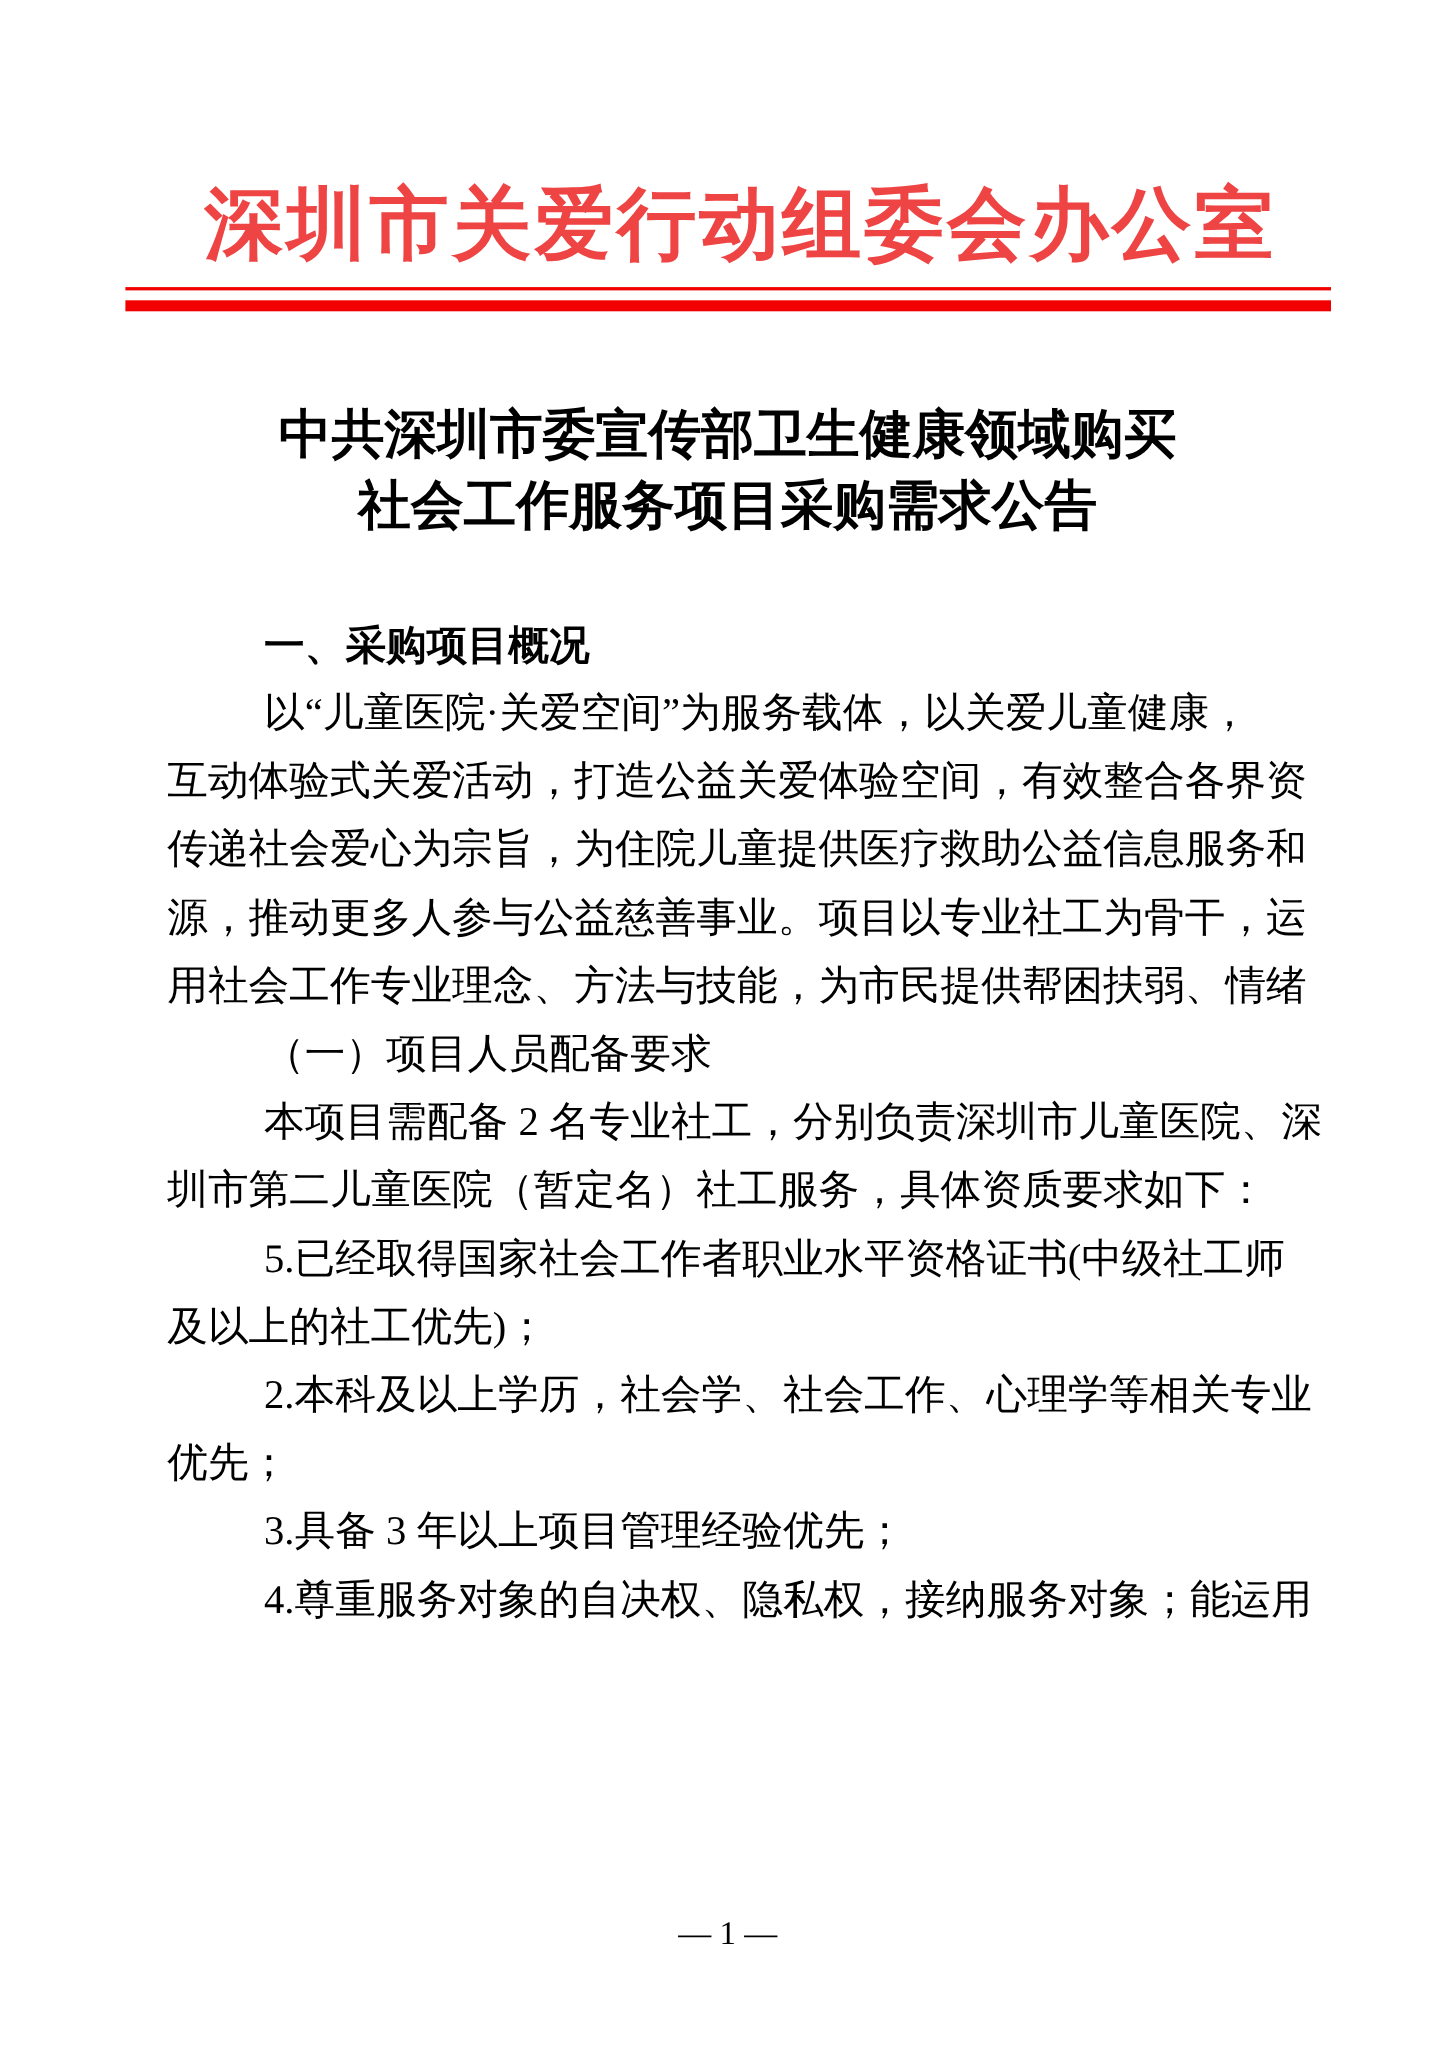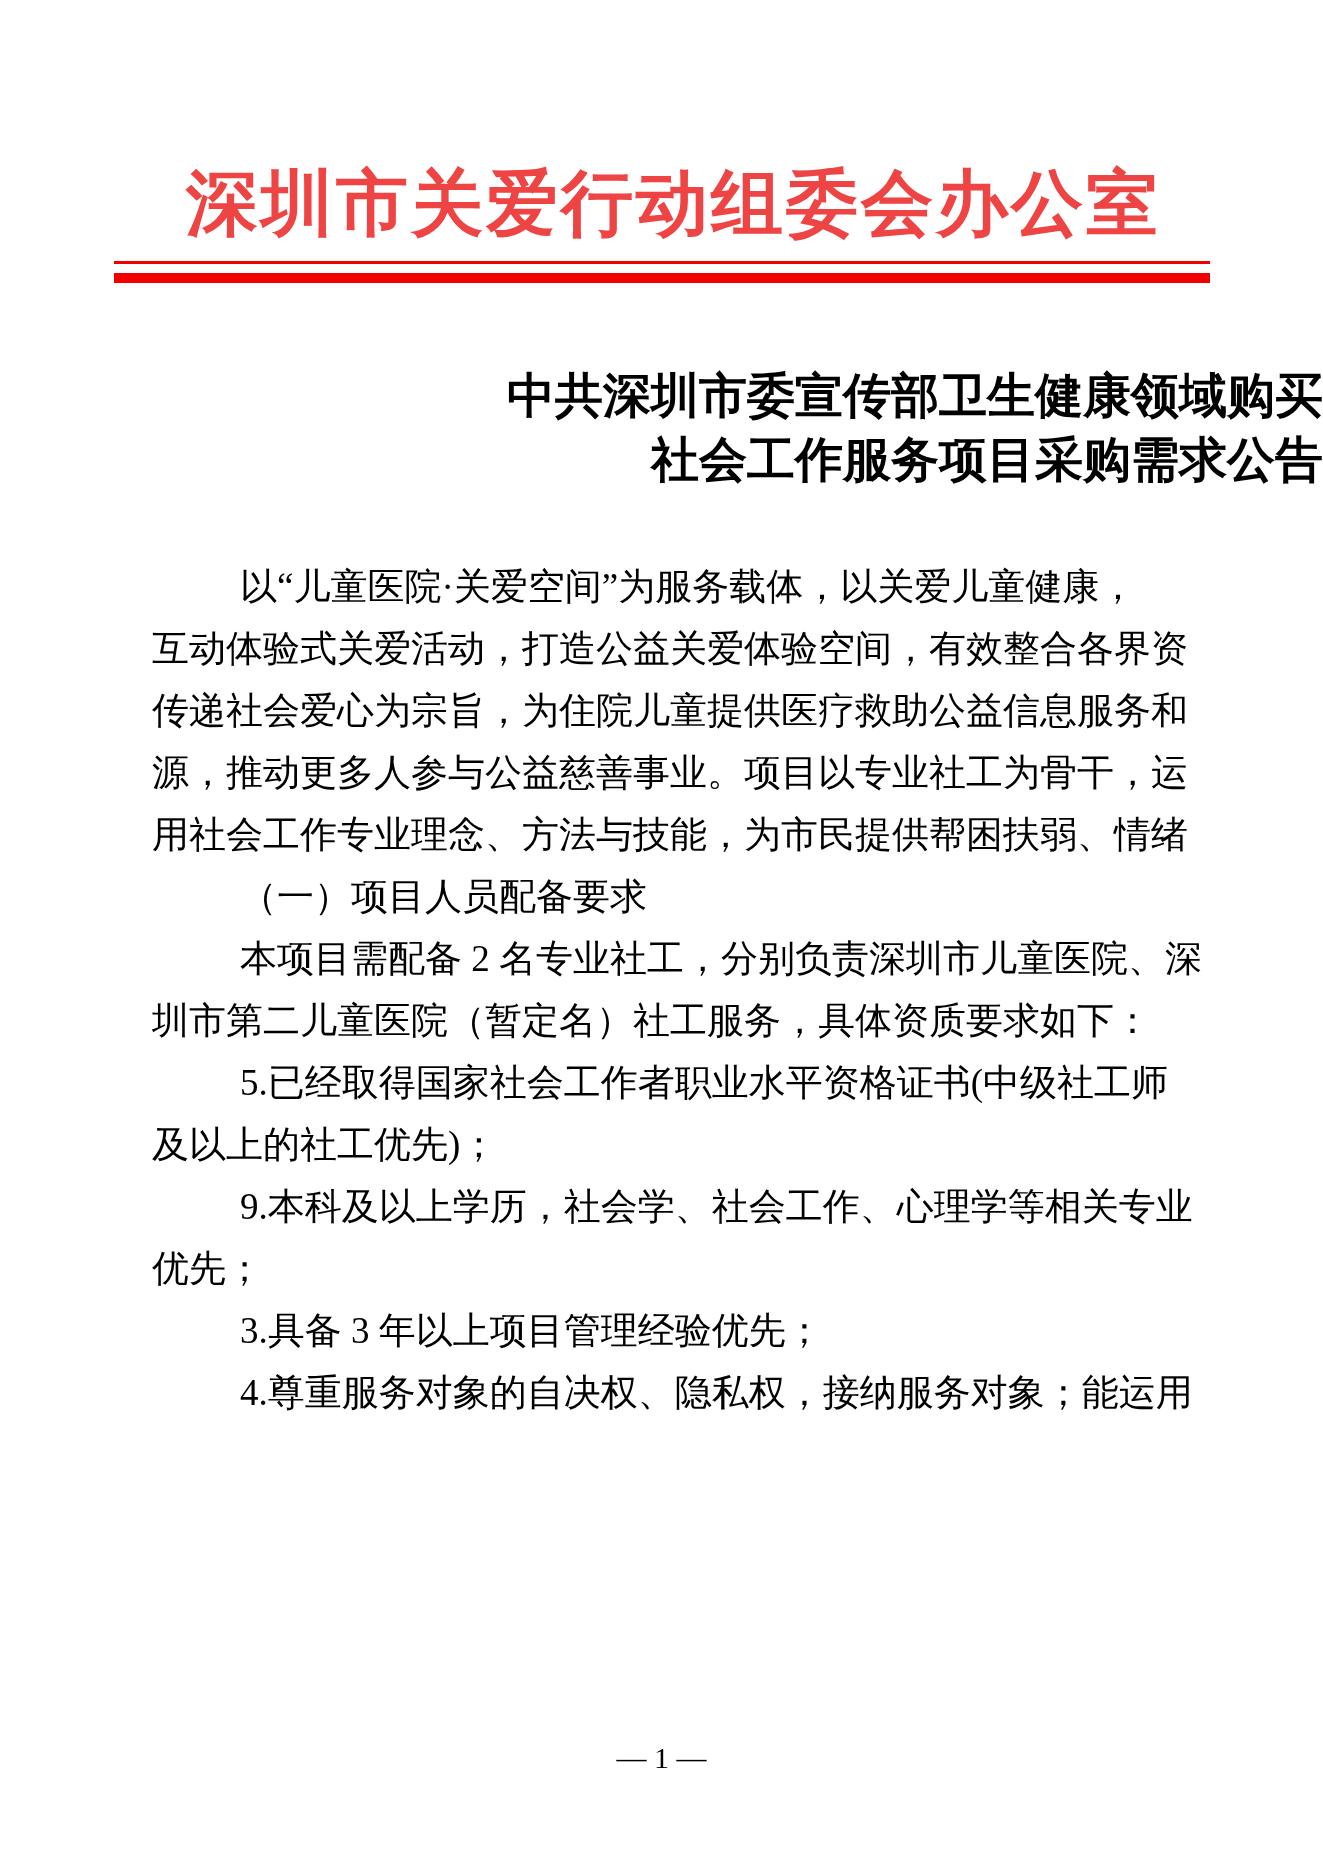--- a/index.html
+++ b/index.html
@@ -19,21 +19,21 @@
     letter-spacing:3px;
     color:#ef4444;
     font-weight:bold;
     font-family:"Liberation Serif", serif;
   }
   .rule{position:absolute;left:114px;width:1096px;background:#f20000;}
   .rule-thin{top:261px;height:3px;}
   .rule-thick{top:273px;height:10px;}
   .doc-title{
     position:absolute;top:364px;left:0;width:100%;
-    text-align:right;
+    text-align:center;
     font-weight:bold;
     font-size:48px;line-height:64px;
     font-family:"Liberation Serif", serif;
   }
   .doc-body{
     position:absolute;top:556px;left:152px;width:1045px;
   }
   .line{
     height:62px;line-height:62px;
     font-size:37px;
@@ -62,31 +62,32 @@
 
   <div class="rule rule-thin"></div>
   <div class="rule rule-thick"></div>
 
   <div class="doc-title">
     <div>中共深圳市委宣传部卫生健康领域购买</div>
     <div>社会工作服务项目采购需求公告</div>
   </div>
 
   <div class="doc-body">
+      <div class="line heading indent">一、采购项目概况</div>
       <div class="line body indent">以“儿童医院·关爱空间”为服务载体，以关爱儿童健康，</div>
       <div class="line body">互动体验式关爱活动，打造公益关爱体验空间，有效整合各界资</div>
       <div class="line body">传递社会爱心为宗旨，为住院儿童提供医疗救助公益信息服务和</div>
       <div class="line body">源，推动更多人参与公益慈善事业。项目以专业社工为骨干，运</div>
       <div class="line body">用社会工作专业理念、方法与技能，为市民提供帮困扶弱、情绪</div>
       <div class="line body indent">（一）项目人员配备要求</div>
       <div class="line body indent">本项目需配备 2 名专业社工，分别负责深圳市儿童医院、深</div>
       <div class="line body">圳市第二儿童医院（暂定名）社工服务，具体资质要求如下：</div>
       <div class="line body indent">5.已经取得国家社会工作者职业水平资格证书(中级社工师</div>
       <div class="line body">及以上的社工优先)；</div>
-      <div class="line body indent">9.本科及以上学历，社会学、社会工作、心理学等相关专业</div>
+      <div class="line body indent">2.本科及以上学历，社会学、社会工作、心理学等相关专业</div>
       <div class="line body">优先；</div>
       <div class="line body indent">3.具备 3 年以上项目管理经验优先；</div>
       <div class="line body indent">4.尊重服务对象的自决权、隐私权，接纳服务对象；能运用</div>
     </div>
 
   <div class="footer">— 1 —</div>
 
 </div>
 
 </body></html>

